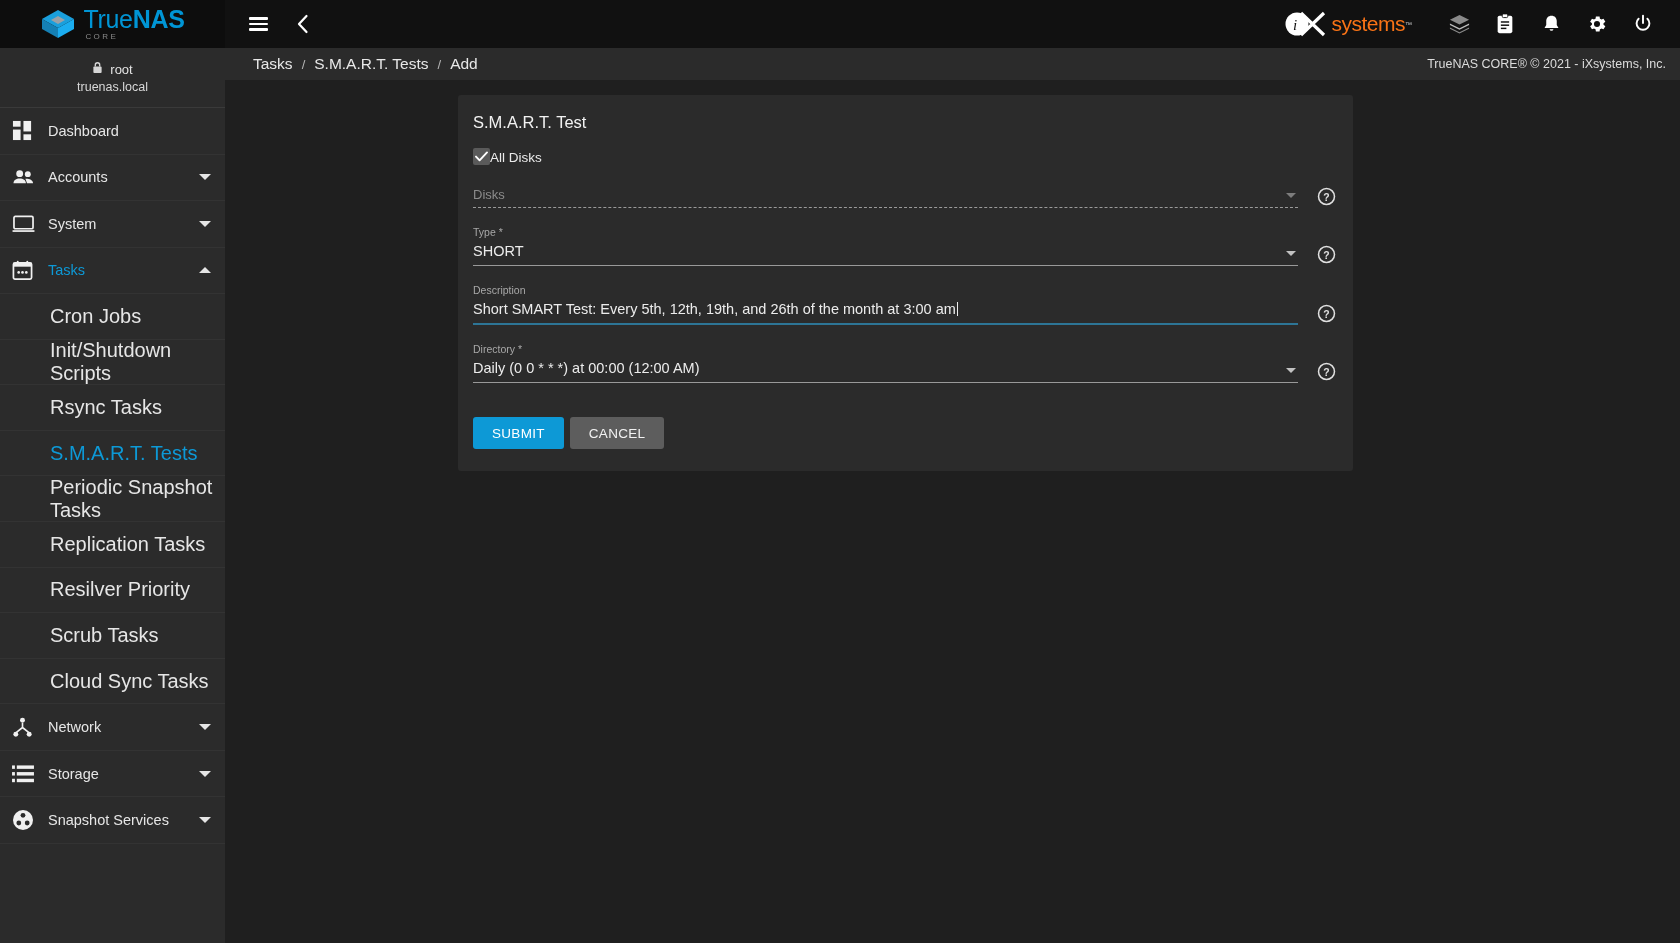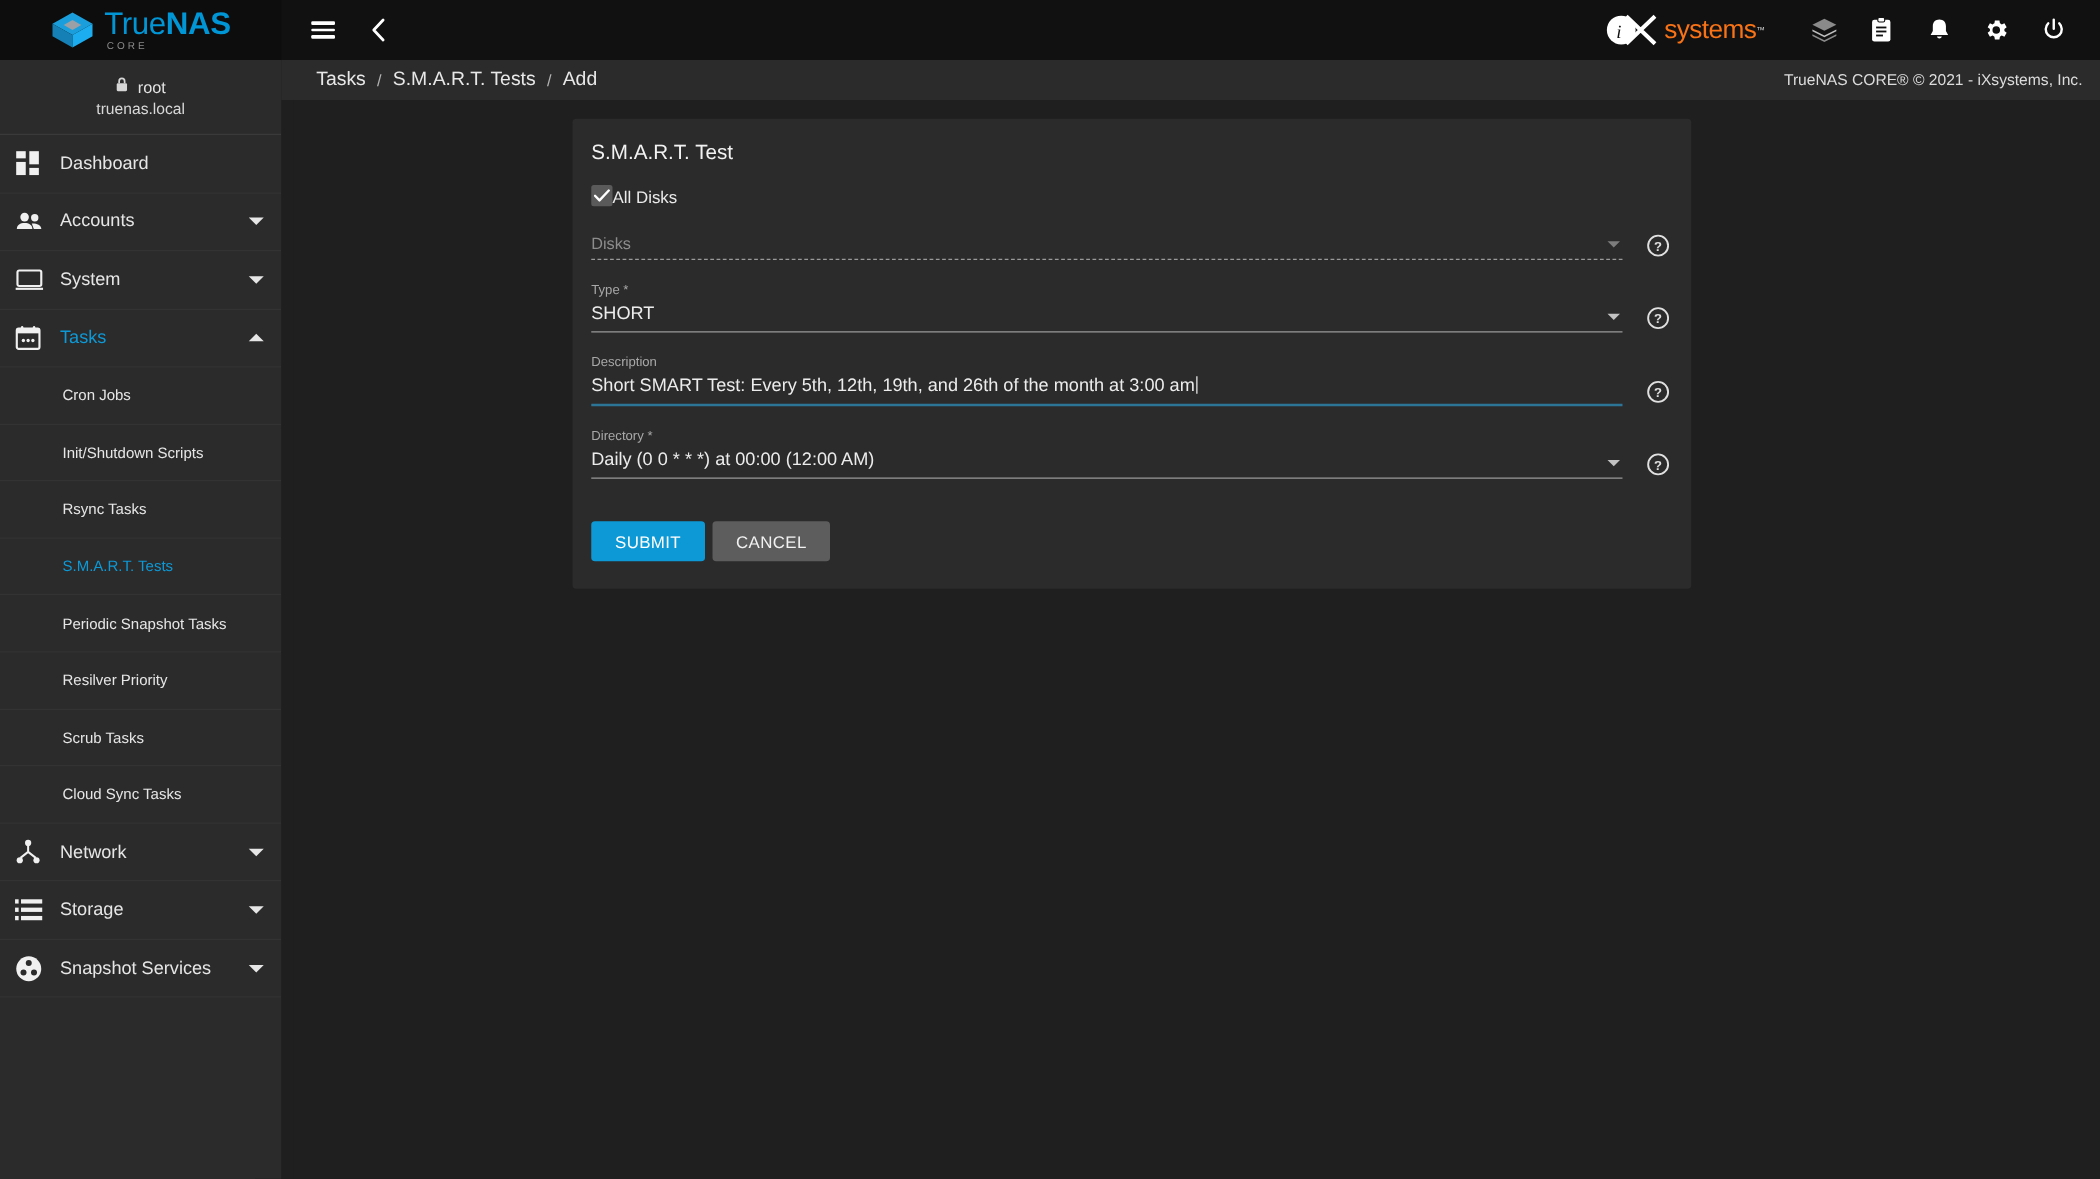--- a/index.html
+++ b/index.html
@@ -88,21 +88,21 @@
   .nav-caret { margin-left: auto; width: 0; height: 0;
     border-left: 6px solid transparent; border-right: 6px solid transparent;
     border-top: 6px solid #e6e6e6; }
   .nav-caret.up { border-top: none; border-bottom: 6px solid #e6e6e6; }
   .nav-sub {
     height: 45.6px; display: flex; align-items: center;
     padding-left: 50px;
     border-bottom: 1px solid #333333;
     cursor: pointer;
   }
-  .nav-sub .nav-label { font-size: 12px; }
+  .nav-sub .nav-label { font-size: 20px; }
   .nav-sub.active .nav-label { color: #0d99d6; }
 
   
   .main {
     position: absolute; top: 80px; left: 235px;
     width: 1455px; height: 863px;
     background: #1f1f1f;
   }
   .card {
     position: absolute; left: 223px; top: 15px;
@@ -331,20 +331,23 @@
     <span class="nav-label">Init/Shutdown Scripts</span>
   </div>
   <div class="nav-sub">
     <span class="nav-label">Rsync Tasks</span>
   </div>
   <div class="nav-sub active">
     <span class="nav-label">S.M.A.R.T. Tests</span>
   </div>
   <div class="nav-sub">
     <span class="nav-label">Periodic Snapshot Tasks</span>
+  </div>
+  <div class="nav-sub">
+    <span class="nav-label">Replication Tasks</span>
   </div>
   <div class="nav-sub">
     <span class="nav-label">Resilver Priority</span>
   </div>
   <div class="nav-sub">
     <span class="nav-label">Scrub Tasks</span>
   </div>
   <div class="nav-sub">
     <span class="nav-label">Cloud Sync Tasks</span>
   </div>

